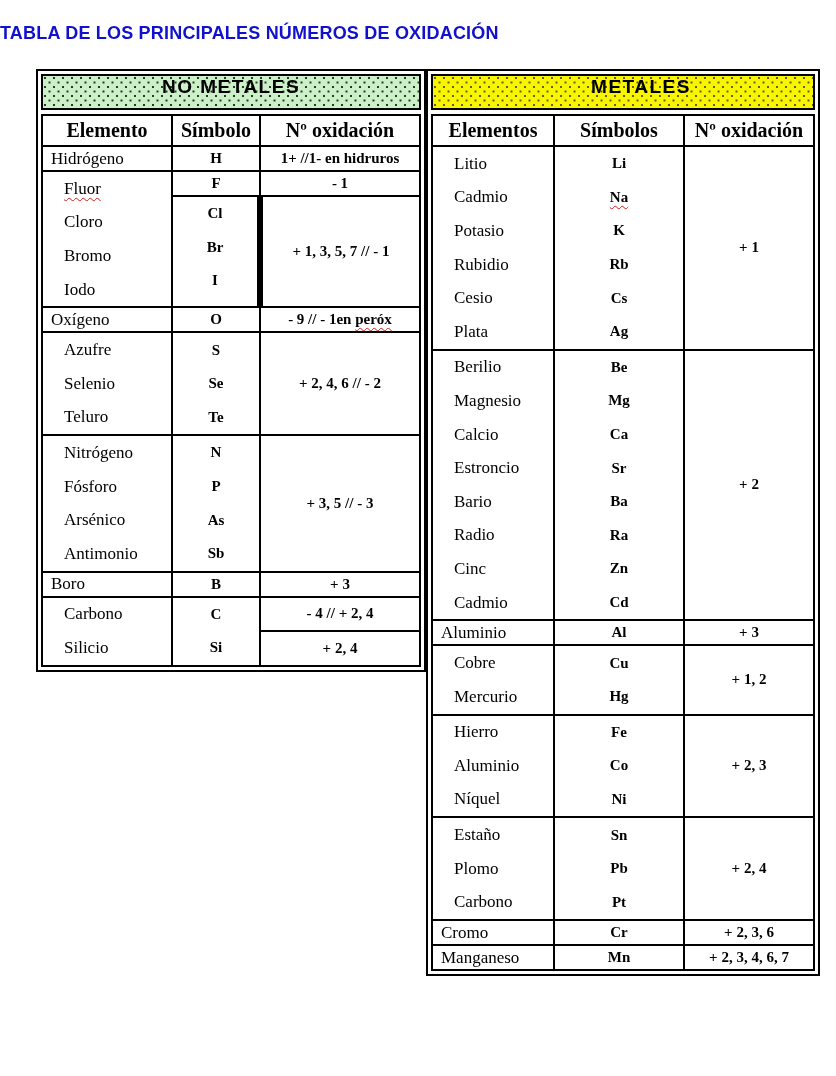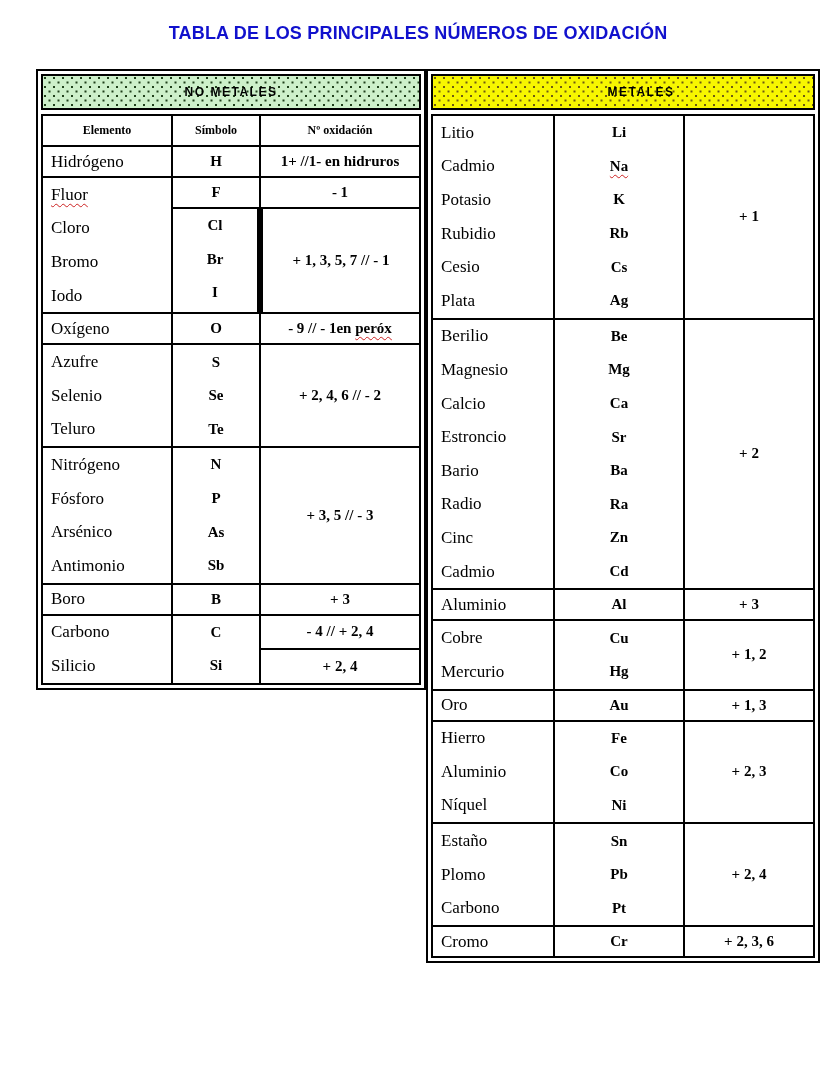--- a/index.html
+++ b/index.html
@@ -13,60 +13,60 @@
   * { box-sizing: border-box; }
   html, body { margin: 0; padding: 0; }
   body {
     width: 836px; height: 1076px; background: #fff;
     font-family: "Liberation Serif", serif; color: #000;
   }
   .title {
     font-family: "Liberation Sans", sans-serif;
     font-weight: bold; font-size: 18px; letter-spacing: 0.2px;
     color: var(--title-color);
-    text-align: center; margin: 23px 0 0 0;
+    margin: 23px 0 0 0;
   }
   .tables { display: flex; align-items: flex-start; margin: 25px 0 0 36px; }
   .frame { border: 2px solid #000; padding: 3px; background: #fff; }
   .frame-left { width: 390px; }
   .frame-right { width: 394px; }
   .band {
     height: 36px; border: 2px solid #000; margin-bottom: 4px;
-    display: flex; align-items: center; justify-content: center;
+    display: flex; align-items: flex-start; justify-content: center;
     font-family: "Liberation Sans", sans-serif; font-weight: bold;
-    font-size: 12px; letter-spacing: 1.5px; color: #000;
+    font-size: 19px; letter-spacing: 1.5px; color: #000;
   }
   .band-green {
     background-color: var(--green-bg);
     background-image:
       radial-gradient(circle at 2px 2px, var(--green-dot) 1.3px, rgba(0,0,0,0) 1.5px),
       radial-gradient(circle at 2px 2px, var(--green-dot) 1.3px, rgba(0,0,0,0) 1.5px);
     background-size: 9px 9px, 9px 9px;
     background-position: 0 0, 4.5px 4.5px;
   }
   .band-yellow {
     background-color: var(--yellow-bg);
     background-image:
       radial-gradient(circle at 2px 2px, var(--yellow-dot) 1.3px, rgba(0,0,0,0) 1.5px),
       radial-gradient(circle at 2px 2px, var(--yellow-dot) 1.3px, rgba(0,0,0,0) 1.5px);
     background-size: 9px 9px, 9px 9px;
     background-position: 0 0, 4.5px 4.5px;
     padding-left: 36px;
   }
   table.grid { border-collapse: collapse; width: 100%; table-layout: fixed; }
   .grid td { border: 2px solid #000; padding: 0; vertical-align: middle; }
-  td.hdr { height: 31px; text-align: center; font-weight: bold; font-size: 12px; }
+  td.hdr { height: 31px; text-align: center; font-weight: bold; font-size: 20px; }
   td.el { text-align: left; font-size: 17px; padding-left: 8px; }
   td.multi { vertical-align: top; }
-  td.el.multi { padding-left: 0; }
+  td.el.multi { padding-left: 13px; }
   td.el.multi .ln { padding-left: 8px; }
   .ln { height: 33.6px; display: flex; align-items: center; }
   .lnc { height: 33.6px; display: flex; align-items: center; justify-content: center; }
   td.sym, td.ox { text-align: center; font-weight: bold; font-size: 15px; }
-  td.single { height: 31px; }
+  td.single { height: 25px; }
   td.thickleft { border-left: 6px solid #000; }
   .sym-reg, .sym-reg .lnc { font-weight: normal; font-size: 16px; }
   .sqt {
     text-decoration: underline;
     text-decoration-style: wavy;
     text-decoration-color: var(--sq-color);
     text-decoration-thickness: 1.2px;
     text-underline-offset: 2.5px;
   }
 </style>
@@ -187,20 +187,25 @@
       <div class="band band-yellow">
         <span>METALES</span>
       </div>
       <table class="grid">
         <colgroup>
           <col style="width:122px">
             <col style="width:130px">
             <col>
         </colgroup>
         <tbody>
+        <tr>
+          <td class="hdr">Elementos</td>
+          <td class="hdr">Símbolos</td>
+          <td class="hdr">Nº oxidación</td>
+        </tr>
 
         <tr>
           <td class="el multi">
             <div class="ln">Litio</div>
             <div class="ln">Cadmio</div>
             <div class="ln">Potasio</div>
             <div class="ln">Rubidio</div>
             <div class="ln">Cesio</div>
             <div class="ln">Plata</div>
           </td>
@@ -252,25 +257,20 @@
             <div class="ln">Cobre</div>
             <div class="ln">Mercurio</div>
           </td>
           <td class="sym multi">
             <div class="lnc">Cu</div>
             <div class="lnc">Hg</div>
           </td>
           <td class="ox">+ 1, 2</td>
         </tr>
 
-        <tr>
-          <td class="el single">Oro</td>
-          <td class="sym single">Au</td>
-          <td class="ox single">+ 1, 3</td>
-        </tr>
 
         <tr>
           <td class="el multi">
             <div class="ln">Hierro</div>
             <div class="ln">Aluminio</div>
             <div class="ln">Níquel</div>
           </td>
           <td class="sym multi">
             <div class="lnc">Fe</div>
             <div class="lnc">Co</div>
@@ -292,18 +292,23 @@
           </td>
           <td class="ox">+ 2, 4</td>
         </tr>
 
         <tr>
           <td class="el single">Cromo</td>
           <td class="sym single sym-reg">Cr</td>
           <td class="ox single">+ 2, 3, 6</td>
         </tr>
 
+        <tr>
+          <td class="el single">Manganeso</td>
+          <td class="sym single sym-reg">Mn</td>
+          <td class="ox single">+ 2, 3, 4, 6, 7</td>
+        </tr>
         </tbody>
       </table>
     </div>
 
   </div>
 </div>
 
 </body></html>

